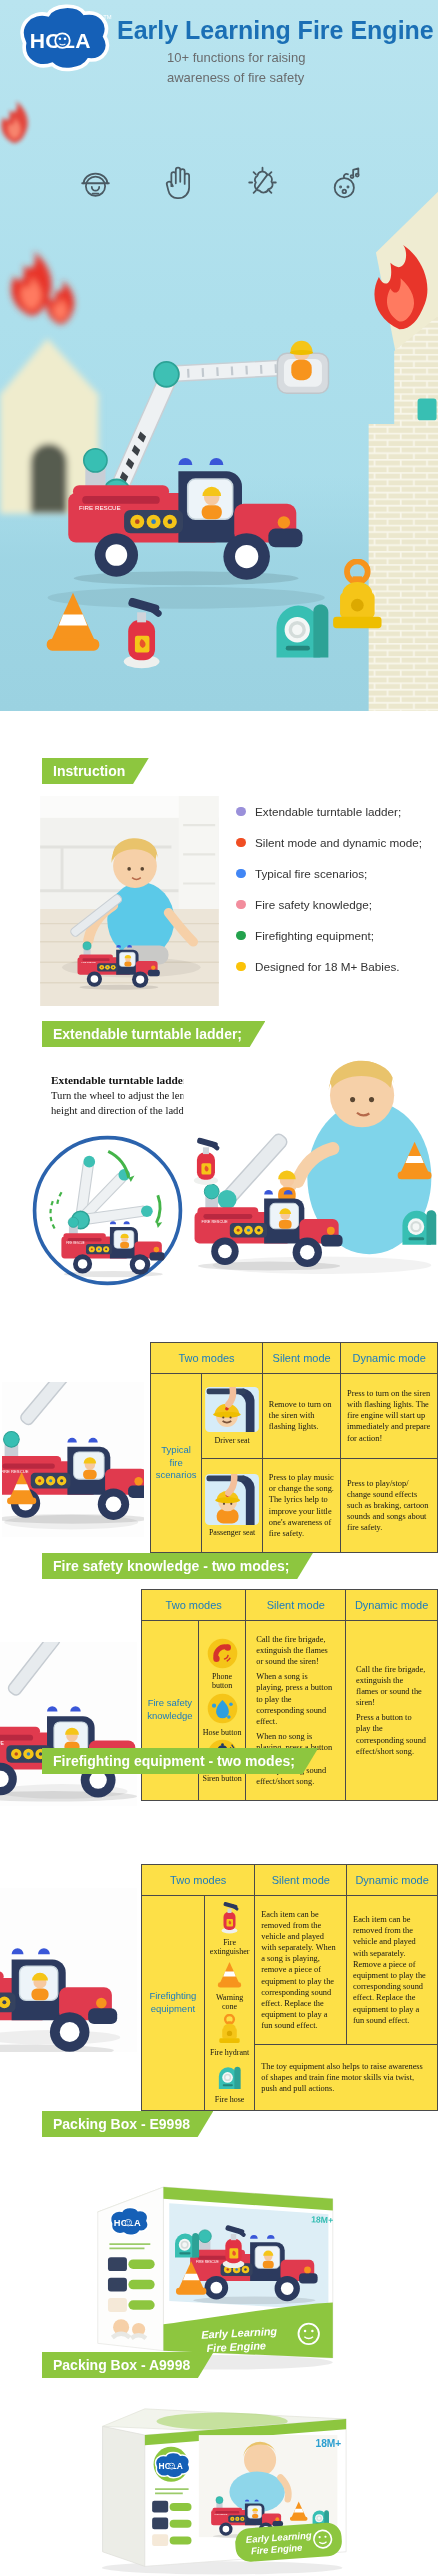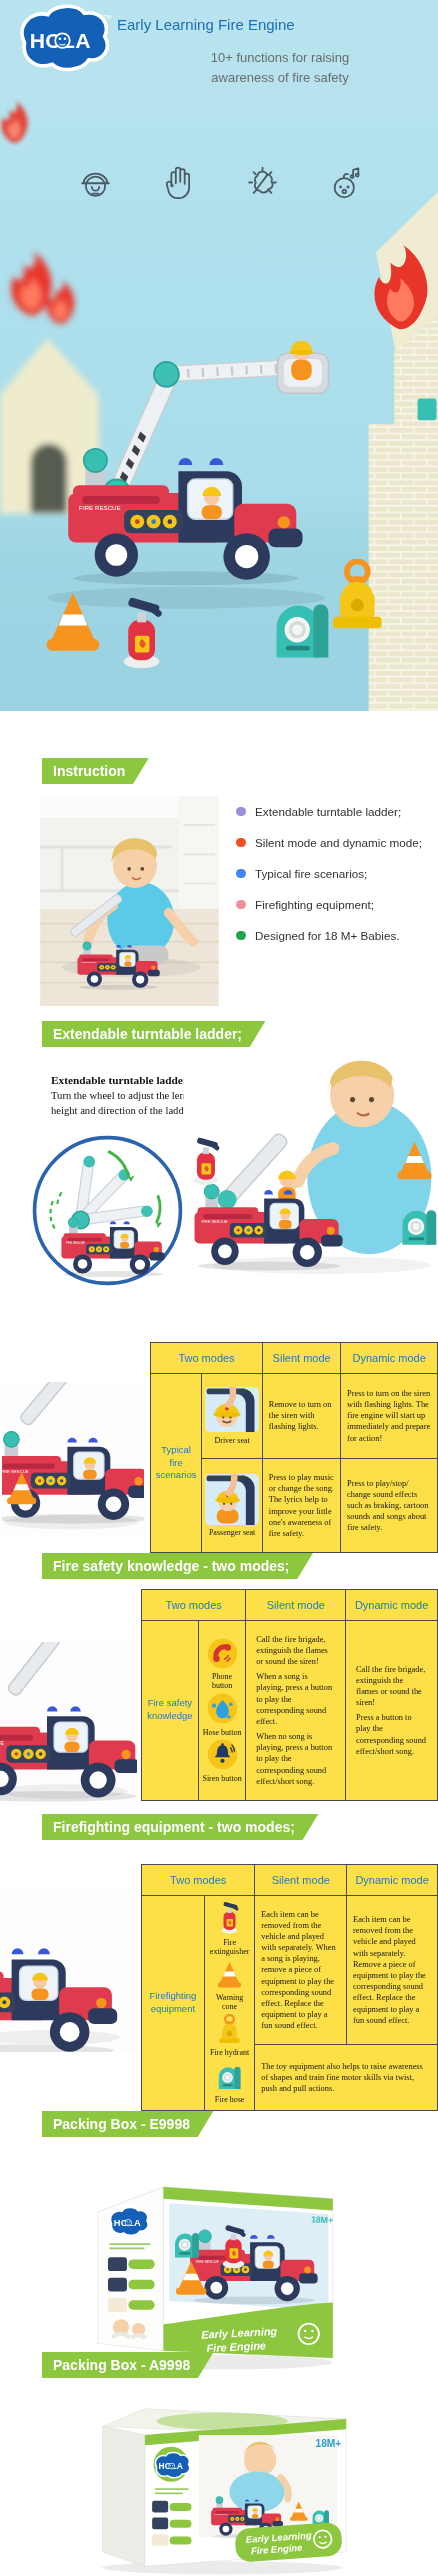--- a/index.html
+++ b/index.html
@@ -2,22 +2,22 @@
 <html style="font-size:11.7px"><head>
 <meta charset="utf-8">
 <style>
   html,body{margin:0;padding:0;background:#fff;}
   #page{position:relative;width:438px;height:2576px;margin:0 auto;background:#fff;overflow:hidden;
         font-family:"Liberation Sans",sans-serif;}
   
   .hero{position:absolute;left:0;top:0;width:438px;height:711px;
         background:linear-gradient(180deg,#b9e4ef 0%,#addfec 45%,#a4dae8 100%);}
   .logo-svg{position:absolute;left:10.2px;top:2.9px;}
-  .hero-title{position:absolute;left:117px;top:16px;font-size:15px;font-weight:400;color:#1b6fb5;}
-  .hero-sub{position:absolute;left:167px;top:48px;width:226px;text-align:center;
+  .hero-title{position:absolute;left:117px;top:16px;font-size:25px;font-weight:700;color:#1b6fb5;}
+  .hero-sub{position:absolute;left:167px;top:48px;width:226px;text-align:left;
             font-size:13px;line-height:1.55;color:#6a6c6e;}
   .icon-row{position:absolute;left:77px;top:164px;width:288px;display:flex;justify-content:space-between;}
   .hicon{width:37px;height:37px;}
   .hicon svg{stroke:#4a5a63;fill:none;stroke-width:2.4;stroke-linecap:round;stroke-linejoin:round;}
   .scene{position:absolute;left:0;top:183px;}
   .top-flame{position:absolute;left:-4.4px;top:93px;filter:blur(2.2px);opacity:.9;}
   
   .badge{position:absolute;left:42px;background:#8dc63f;color:#fff;font-weight:bold;font-size:14px;
          line-height:1;padding:5.8px 23.4px 6.6px 11px;
          clip-path:polygon(0 0,100% 0,calc(100% - 16px) 100%,0 100%);}
@@ -303,20 +303,24 @@
     <div class="bullet">
         <i class="dot"></i>
         <span>Silent mode and dynamic mode;</span>
       </div>
     <div class="bullet">
         <i class="dot"></i>
         <span>Typical fire scenarios;</span>
       </div>
     <div class="bullet">
         <i class="dot"></i>
+        <span>Fire safety knowledge;</span>
+      </div>
+    <div class="bullet">
+        <i class="dot"></i>
         <span>Firefighting equipment;</span>
       </div>
     <div class="bullet">
         <i class="dot"></i>
         <span>Designed for 18 M+ Babies.</span>
       </div>
   </div>
 
   <div class="badge" style="top:1021px">Extendable turntable ladder;</div>
   <div class="ladder-copy">
@@ -499,21 +503,21 @@
         <p>When no song is playing, press a button to play the corresponding sound effect/short song.</p>
       </td>
       <td class="txt">
         <p>Call the fire brigade, extinguish the flames or sound the siren!</p>
         <p>Press a button to play the corresponding sound effect/short song.</p>
       </td>
     </tr>
   </tbody>
     </table>
 
-  <div class="badge" style="top:1814px">Firefighting equipment - two modes;</div>
+  <div class="badge" style="top:1748px">Firefighting equipment - two modes;</div>
 
   <svg id="tp3" class="truck-photo" width="137" height="164" viewBox="0 0 188 225">
     <rect width="188" height="225" fill="#fdfdfd"></rect>
     <ellipse cx="70" cy="205" rx="95" ry="10" fill="rgba(0,0,0,0.06)"></ellipse>
     <use href="#truck" x="-120" y="60" width="290" height="172"></use>
   </svg>
 
   <table id="tbl-equipment">
     <tbody>
         <tr>

